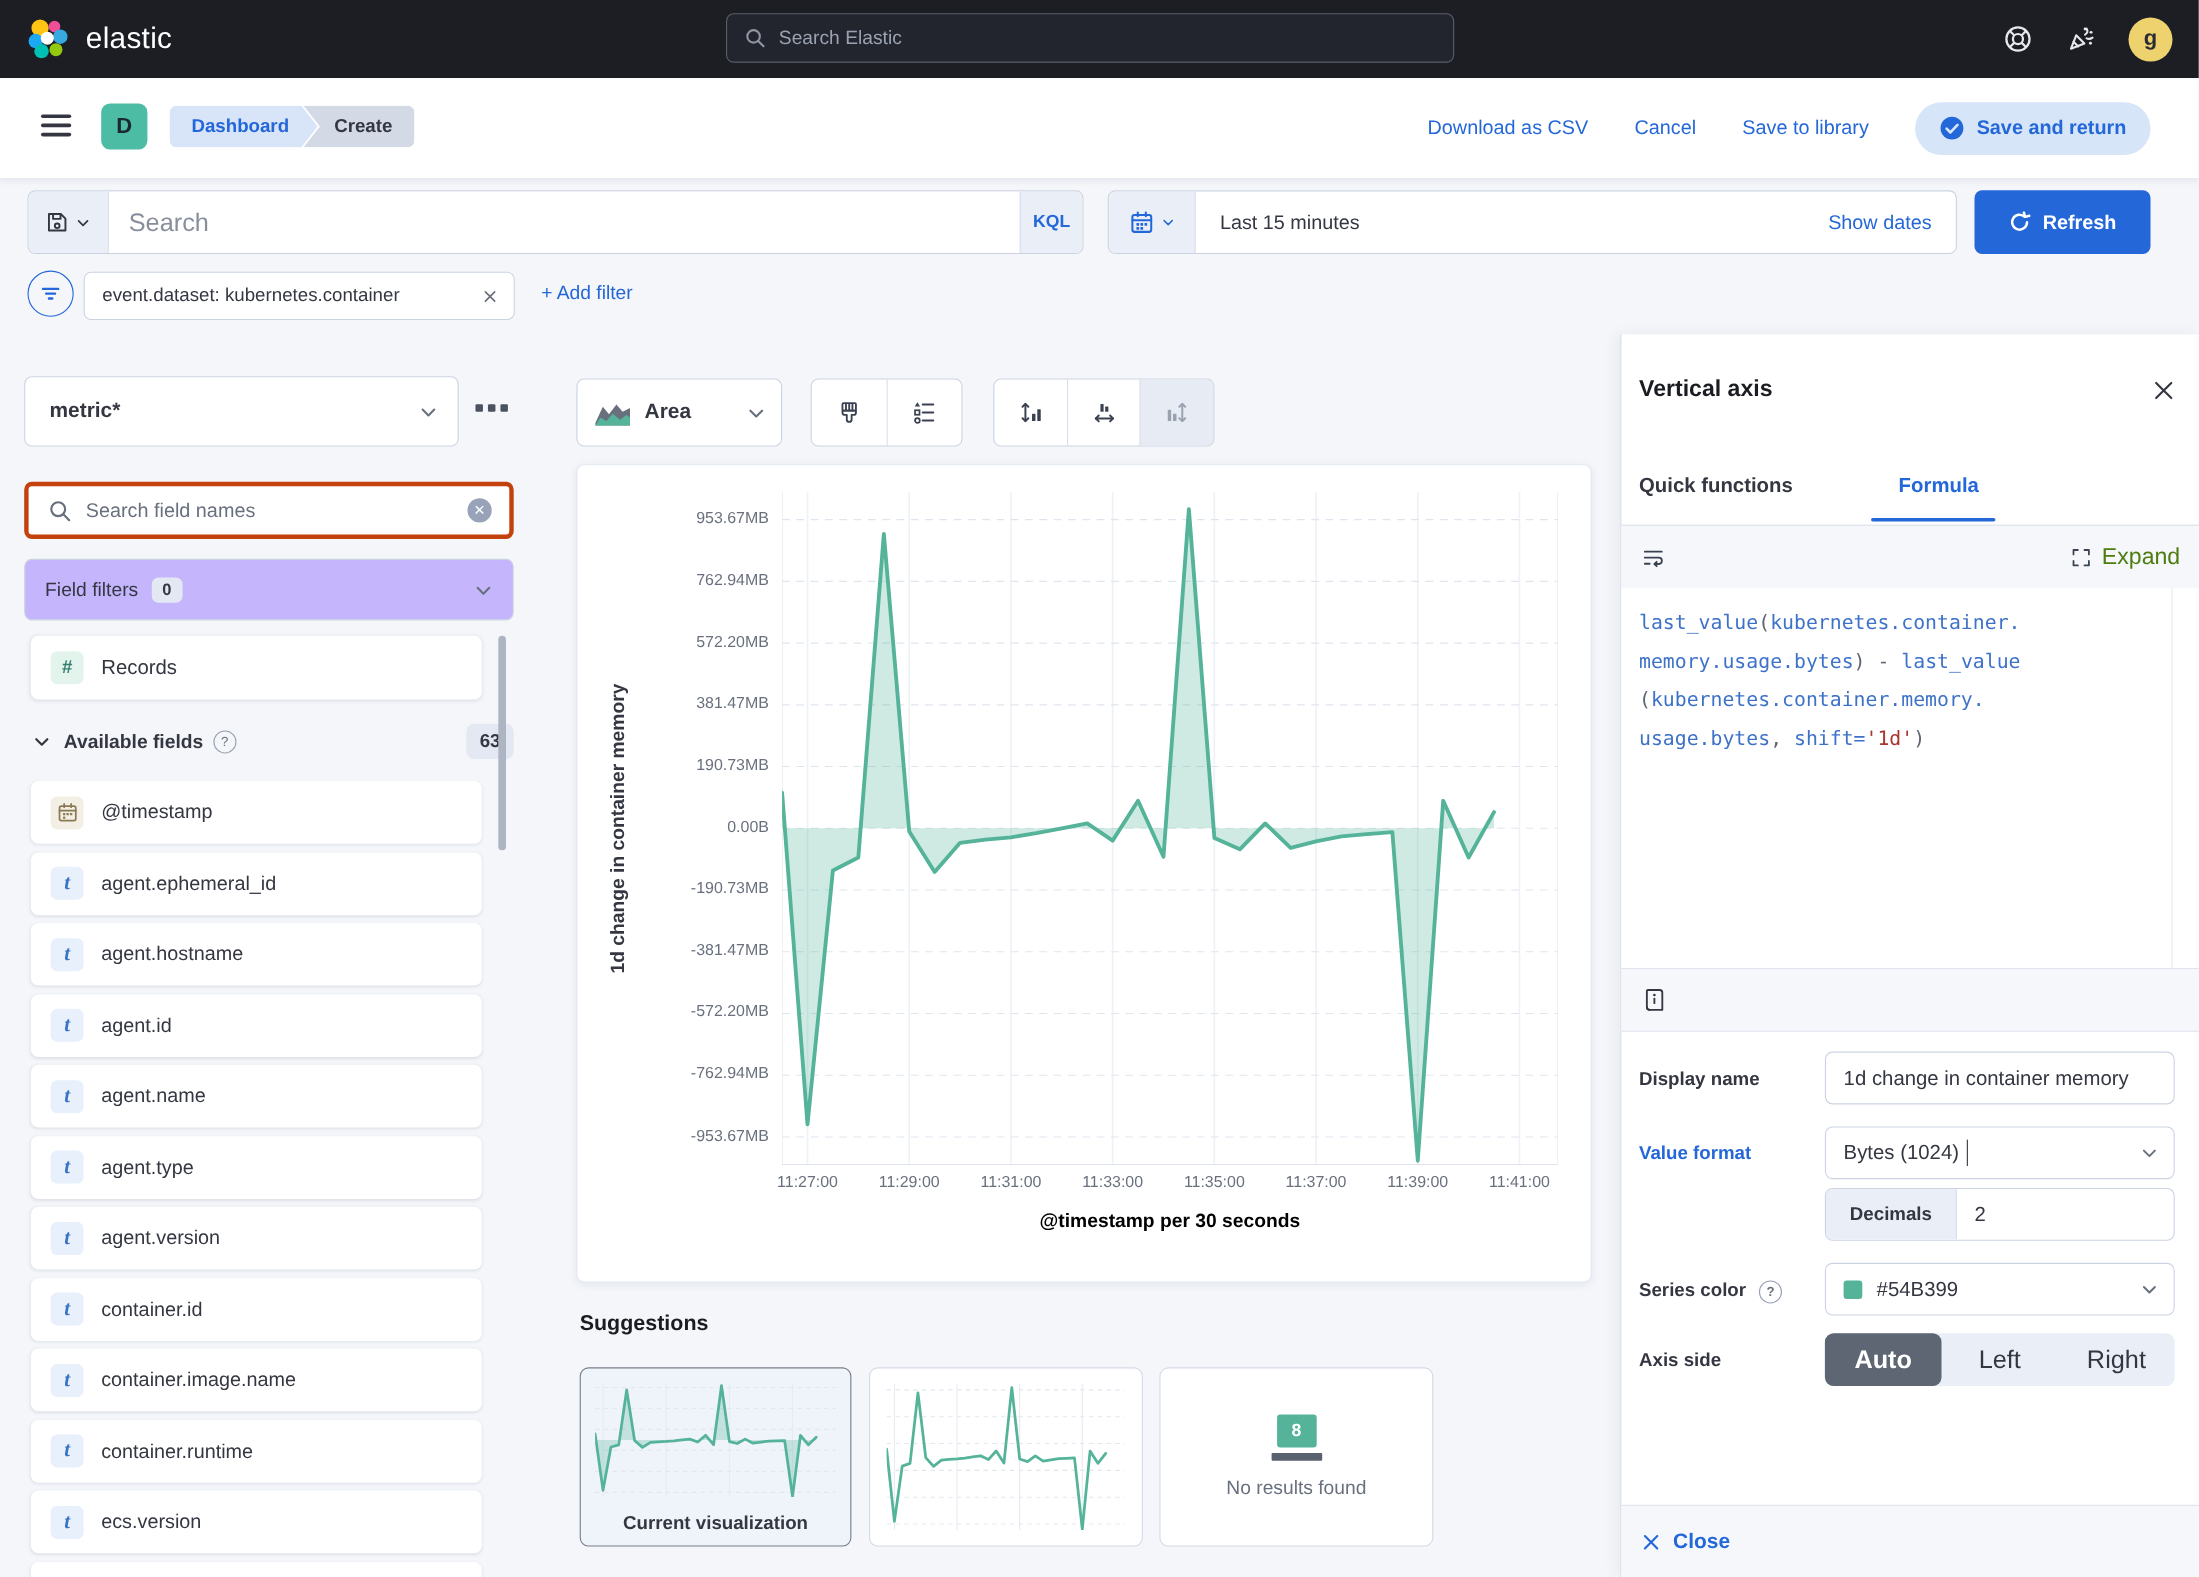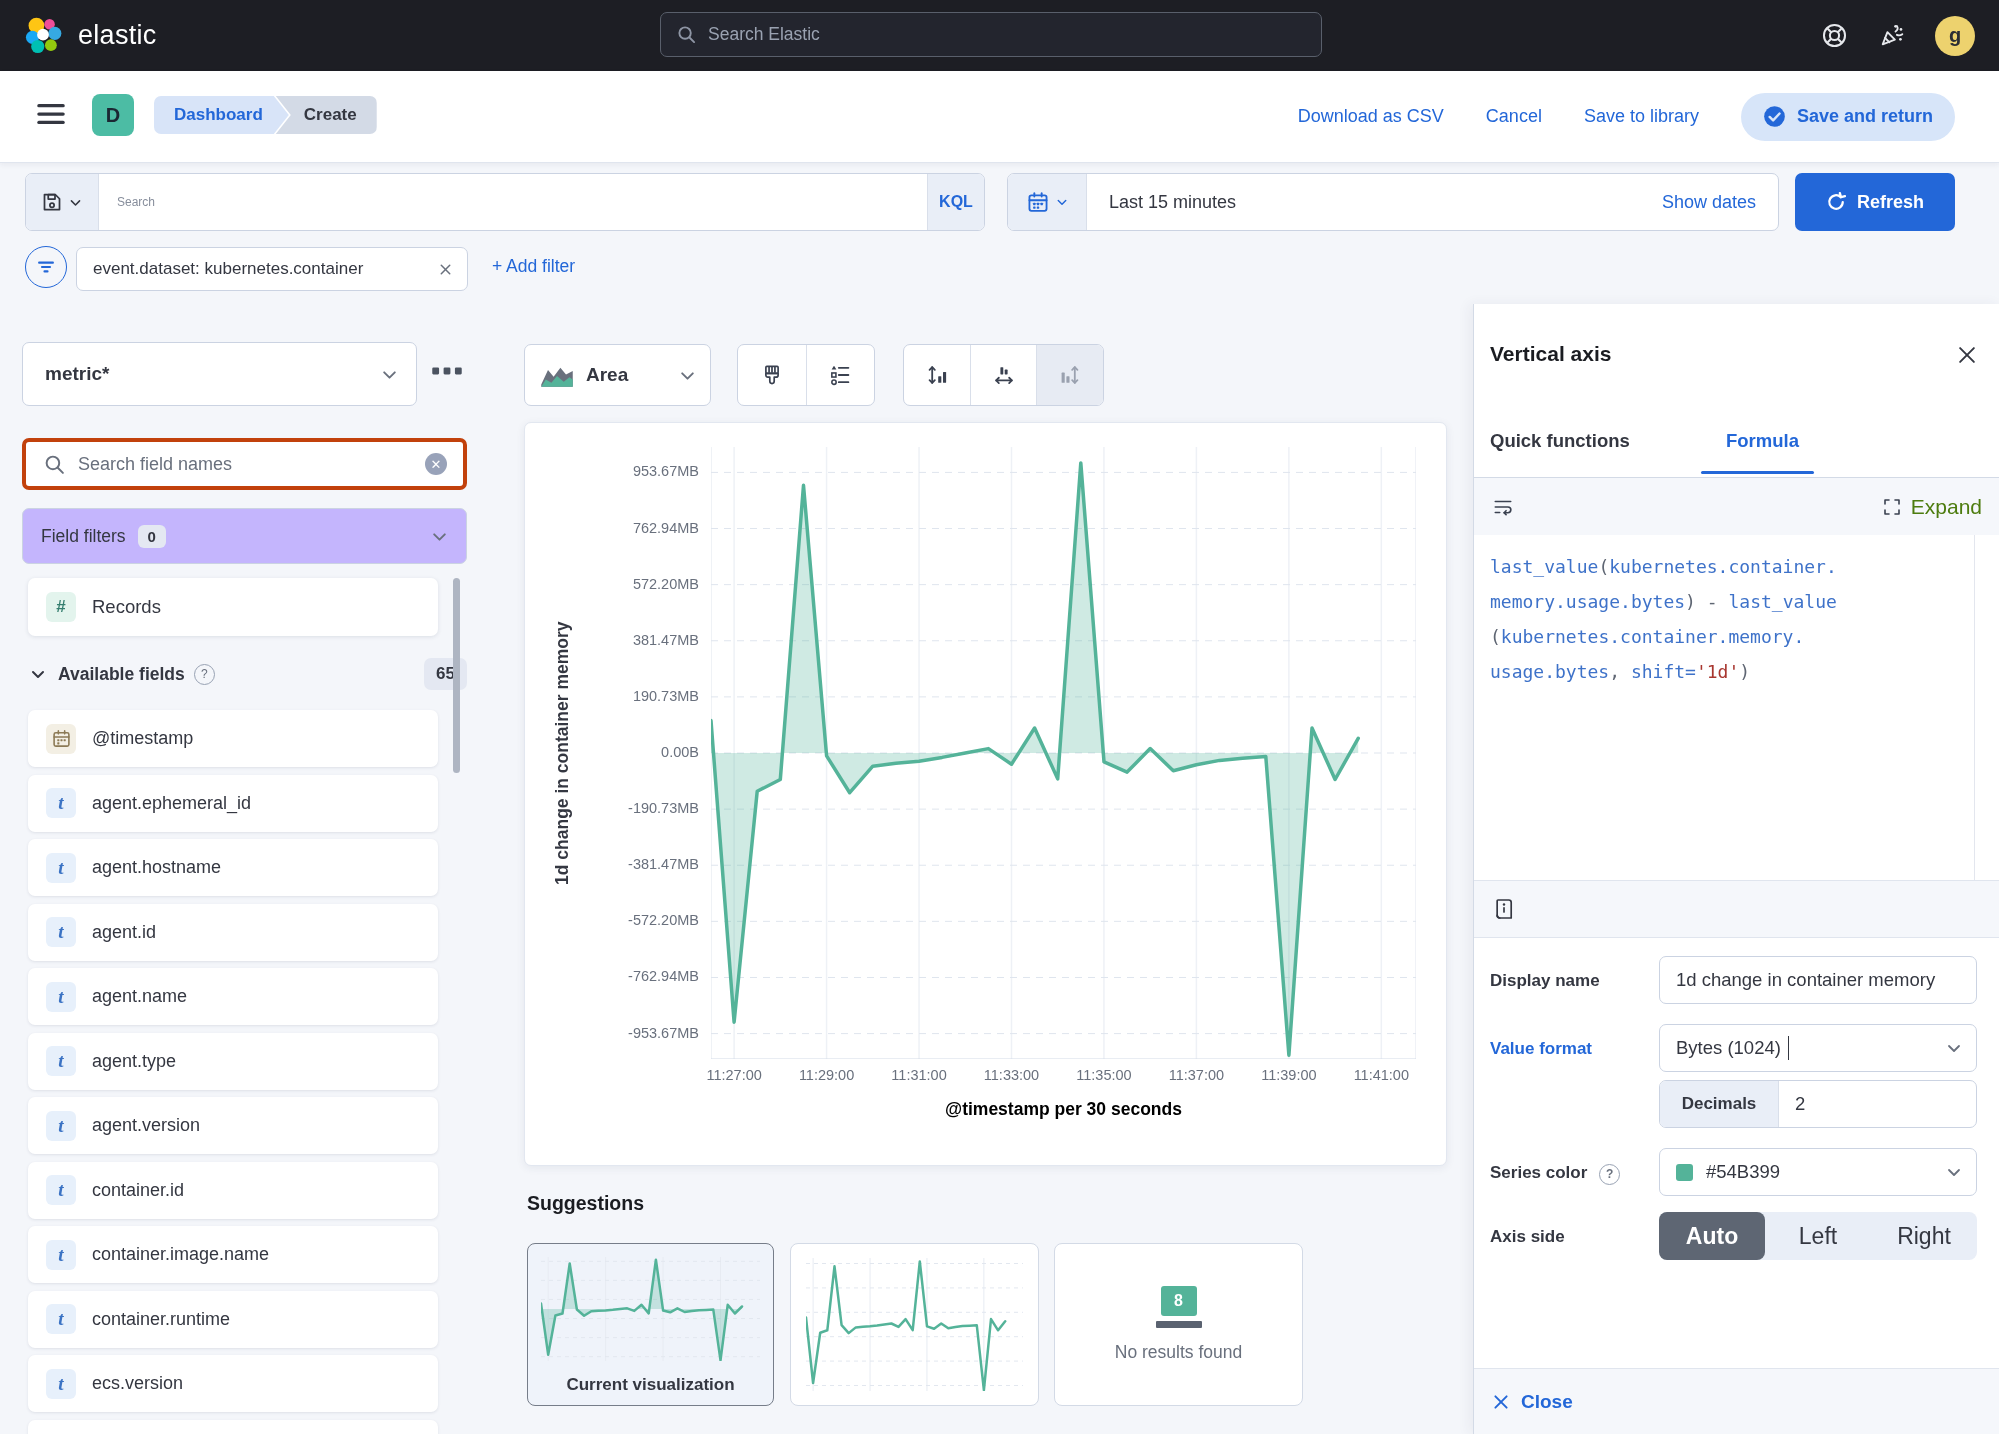--- a/index.html
+++ b/index.html
@@ -28,21 +28,21 @@
   .nav-link{color:#2367D8;font-size:18px;font-weight:500;cursor:pointer;white-space:nowrap;}
   .primary-pill{height:48px;border-radius:24px;background:#D7E5F9;display:flex;align-items:center;gap:11px;padding:0 22px;cursor:pointer;}
   .primary-pill span{color:#2367D8;font-size:18px;font-weight:600;}
 
   
   .search-ctl{left:25px;top:173px;width:960px;height:58px;background:#fff;border:1px solid #CBD3E2;border-radius:7px;display:flex;box-sizing:border-box;overflow:hidden;}
   .ctl-side{background:#E9EEF7;display:flex;align-items:center;justify-content:center;gap:7px;color:#343741;}
   .ctl-prepend{width:72px;border-right:1px solid #D9DFEA;}
   .ctl-append{width:56px;border-left:1px solid #D9DFEA;}
   .kql{color:#2367D8;font-weight:700;font-size:16px;}
-  .search-input{flex:1;border:0;outline:none;font-size:12px;color:#701a75;padding:0 18px;font-family:inherit;background:#fff;}
+  .search-input{flex:1;border:0;outline:none;font-size:23px;color:#701a75;padding:0 18px;font-family:inherit;background:#fff;}
   .search-input::placeholder{color:#878E9C;opacity:1;}
   .date-ctl{left:1007px;top:173px;width:772px;height:58px;background:#fff;border:1px solid #CBD3E2;border-radius:7px;display:flex;box-sizing:border-box;overflow:hidden;}
   .date-prepend{width:78px;border-right:1px solid #D9DFEA;color:#2367D8;}
   .date-body{flex:1;display:flex;align-items:center;justify-content:space-between;padding:0 22px;}
   .date-range{font-size:18px;color:#343741;}
   .show-dates{color:#2367D8;font-size:18px;font-weight:500;cursor:pointer;}
   .refresh-btn{left:1795px;top:173px;width:160px;height:58px;border-radius:7px;background:#2367D8;color:#fff;display:flex;align-items:center;justify-content:center;gap:11px;font-size:18px;font-weight:600;cursor:pointer;}
 
   
   .filter-icon-wrap{left:25px;top:246px;width:40px;height:40px;border-radius:50%;border:1.6px solid #2367D8;color:#2367D8;display:flex;align-items:center;justify-content:center;}
@@ -366,21 +366,21 @@
     <span class="field-label" style="font-size:18.5px;">Records</span>
   </div>
   <div class="abs avail-header">
     <span style="margin-left:8px;">
       <svg width="16" height="16" viewBox="0 0 16 16">
           <polyline points="3,6 8,11 13,6" fill="none" stroke="#343741" stroke-width="2" stroke-linecap="round" stroke-linejoin="round"></polyline>
         </svg>
     </span>
     <span class="avail-label">Available fields</span>
     <span class="qmark">?</span>
-    <span class="big-badge">65</span>
+    <span class="big-badge">63</span>
   </div>
   <div class="abs field-list">
       <div class="field-item">
         <span class="fi fi-date">
           <svg width="19" height="19" viewBox="0 0 18 18">
             <g stroke="currentColor" stroke-width="1.5" fill="none" stroke-linecap="round">
               <rect x="2" y="3.6" width="14" height="12.6" rx="1.6"></rect>
               <line x1="2" y1="7.6" x2="16" y2="7.6"></line>
               <line x1="6" y1="1.8" x2="6" y2="4.6"></line>
               <line x1="12" y1="1.8" x2="12" y2="4.6"></line>

